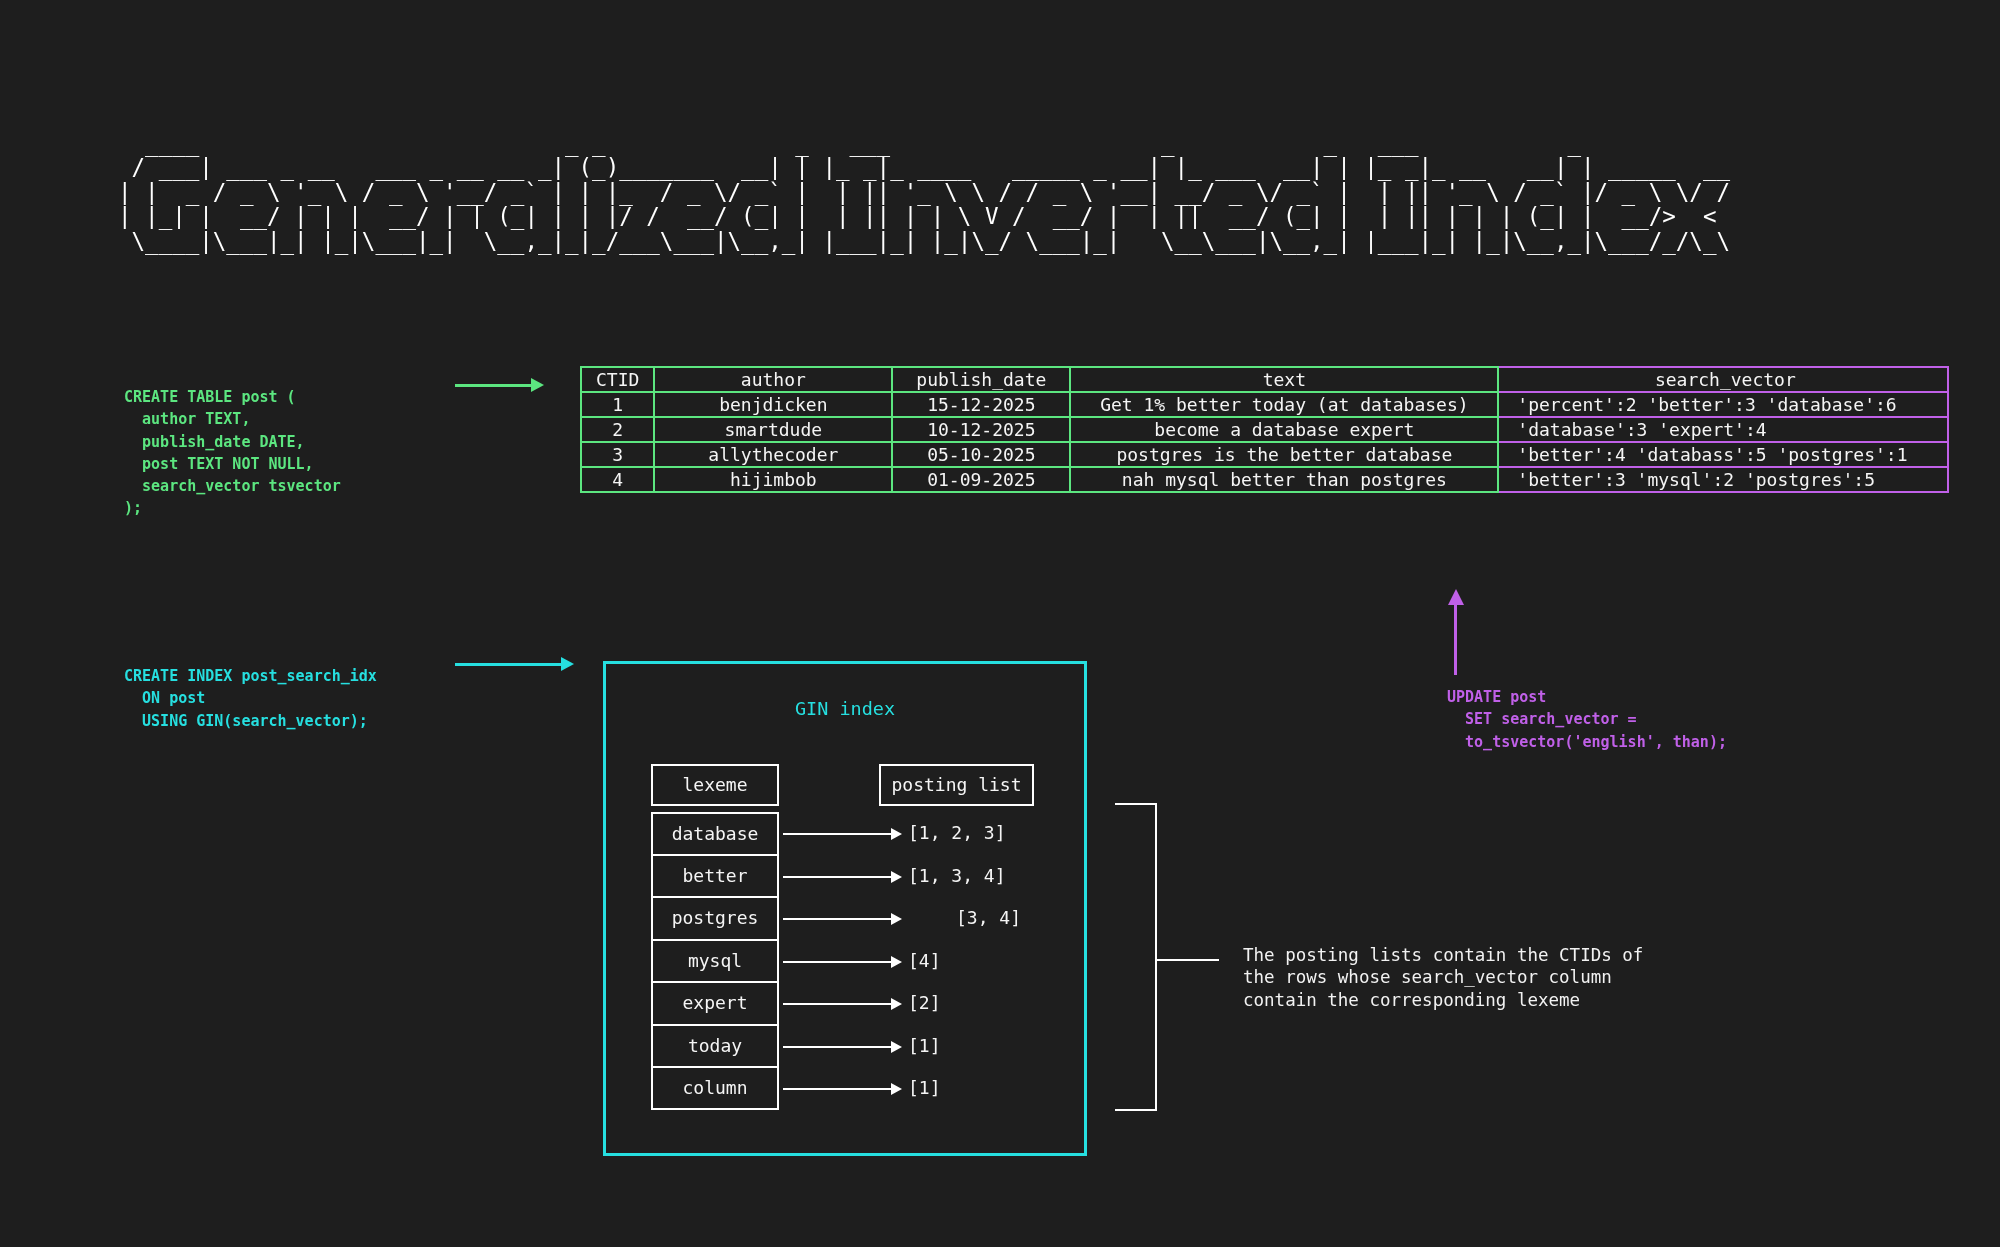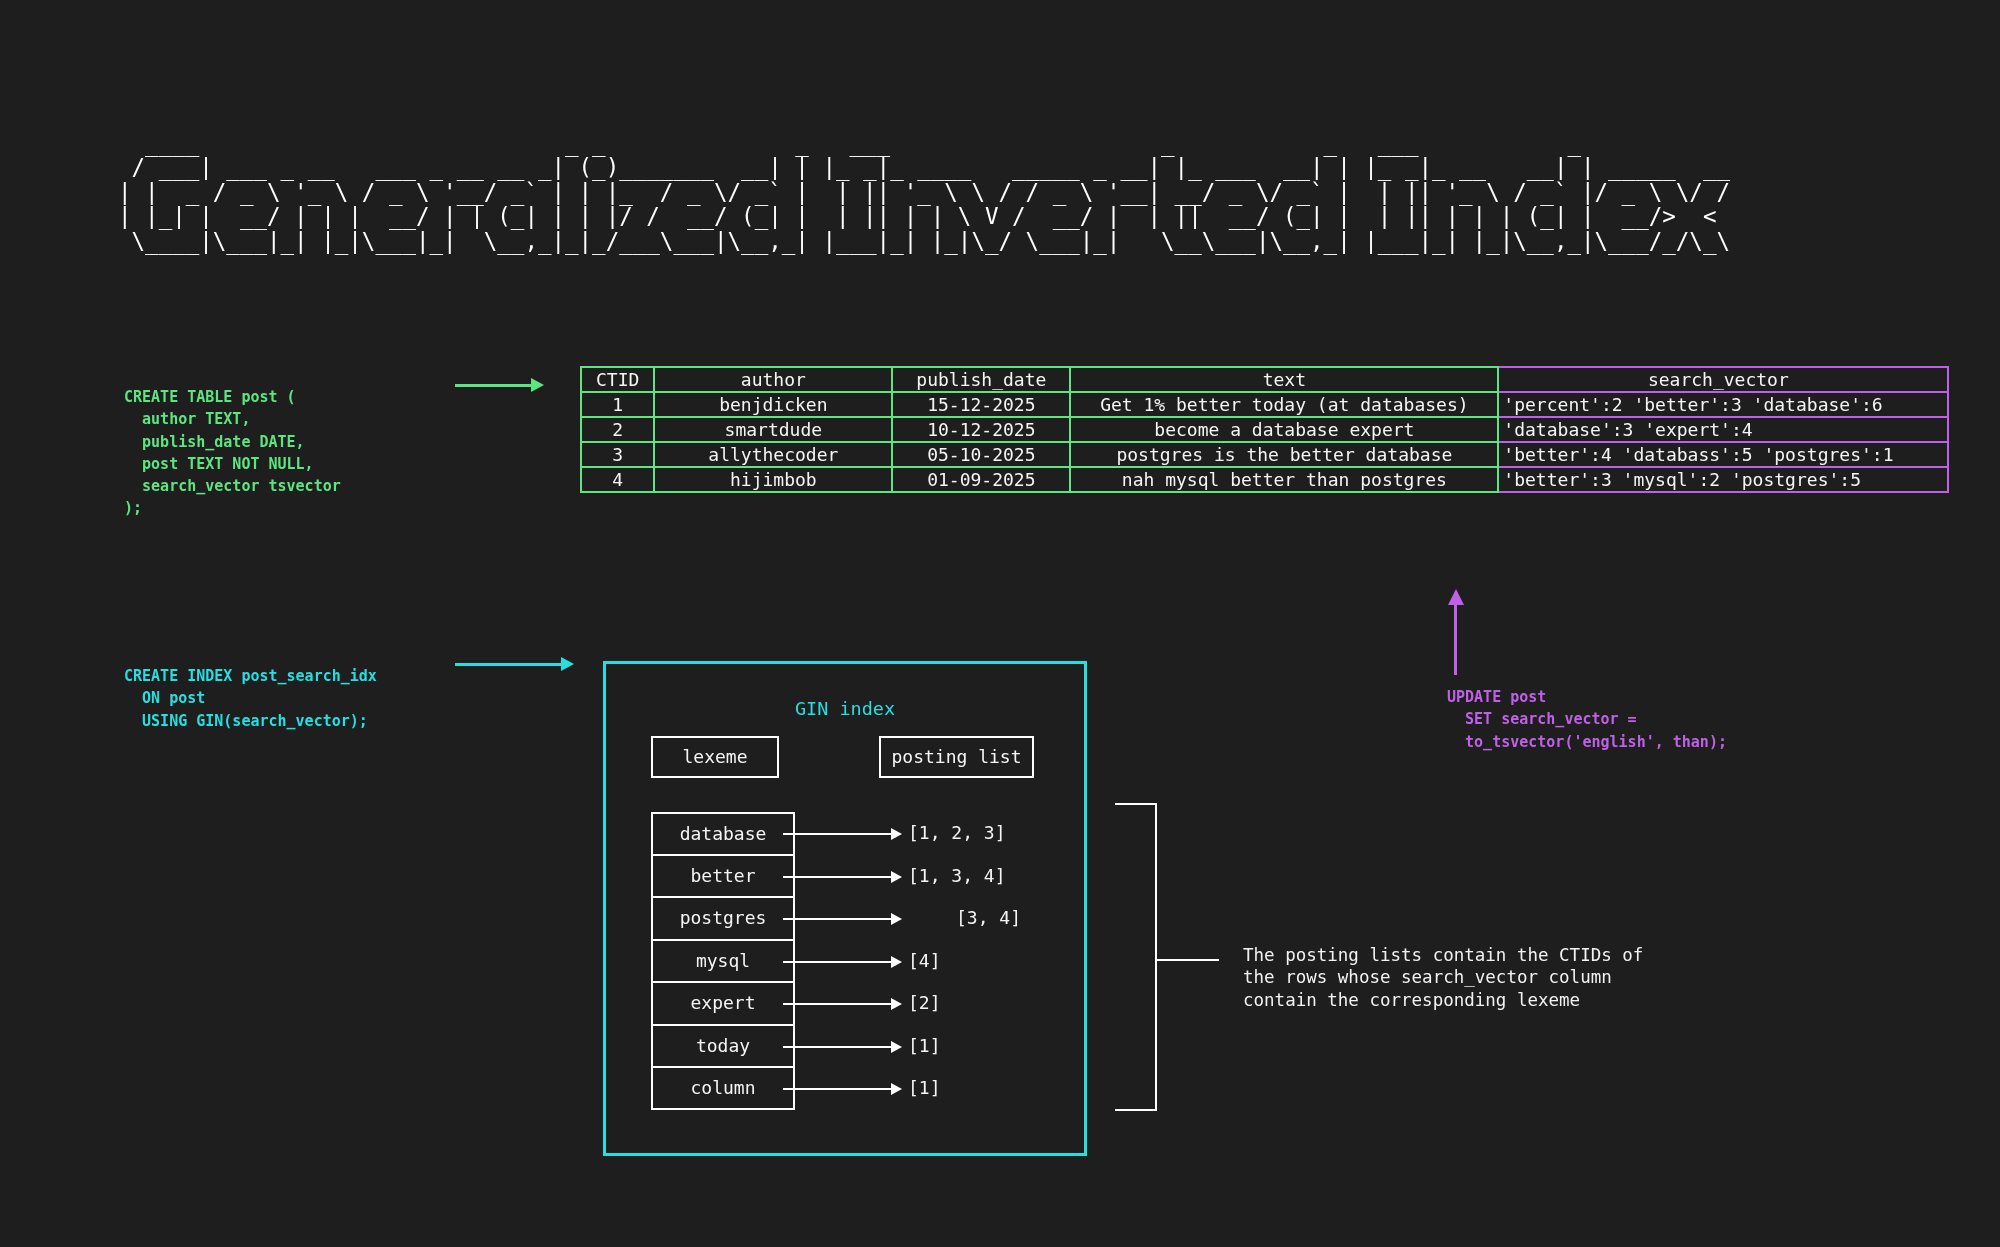--- a/index.html
+++ b/index.html
@@ -107,21 +107,21 @@
   }
   #post-table th { font-weight: 400; }
   #post-table .col-ctid  { width: 70px; }
   #post-table .col-author{ width: 238px; }
   #post-table .col-date  { width: 178px; }
   #post-table .col-text  { width: 428px; }
   #post-table .col-sv    {
     width: 450px;
     border-color: #c060e8;
     text-align: left;
-    padding-left: 4px;
+    padding-left: 18px;
   }
 
   
   #gin-box {
     position: absolute;
     left: 603px;
     top: 661px;
     width: 484px;
     height: 495px;
     border: 3px solid #26dfe0;
@@ -132,41 +132,41 @@
     left: 0; right: 0;
     top: 34px;
     text-align: center;
     color: #26dfe0;
     font-size: 18.5px;
     font-weight: 400;
   }
   #header-row {
     position: absolute;
     left: 0; right: 0;
-    top: 72px;
+    top: 100px;
     height: 42px;
   }
   .hdr-cell {
     position: absolute;
     border: 2px solid #ffffff;
     height: 42px;
     line-height: 38px;
     text-align: center;
     font-size: 18px;
     color: #f5f5f5;
     box-sizing: border-box;
   }
   #hdr-lexeme  { left: 45px;  width: 128px; }
   #hdr-posting { left: 273px; width: 155px; }
 
   #lexeme-stack {
     position: absolute;
     left: 45px;
     top: 148px;
-    width: 144px;
+    width: 128px;
   }
   .lexeme-cell {
     border: 2px solid #ffffff;
     border-bottom-width: 1px;
     border-top-width: 1px;
     height: 42.5px;
     line-height: 40px;
     text-align: center;
     font-size: 18px;
     color: #f5f5f5;

